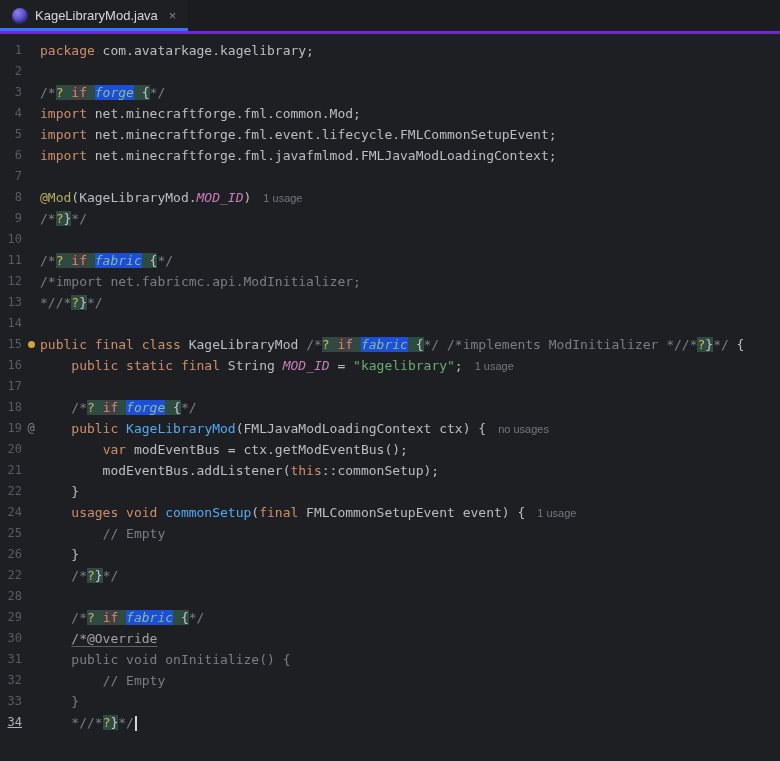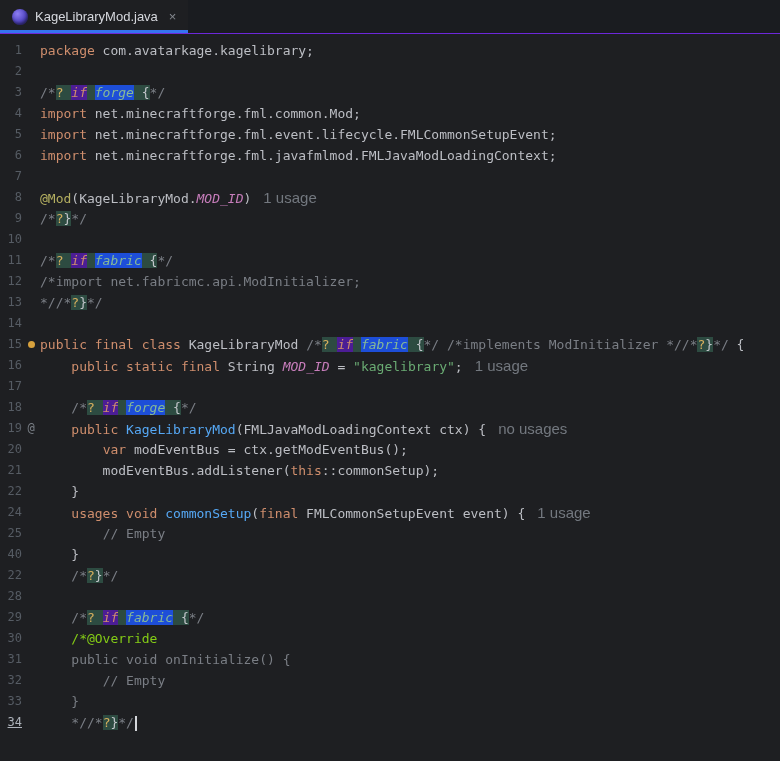--- a/index.html
+++ b/index.html
@@ -9,21 +9,21 @@
     background:#1e1f22;
     font-family:"DejaVu Sans Mono", monospace;
   }
   .app { width:780px; height:761px; display:flex; flex-direction:column; }
 
   
   .tabbar {
     height:34px; flex:none;
     background:#1a1c20;
     display:flex; align-items:stretch;
-    border-bottom:1px solid #6d28d9;
+    border-bottom:3px solid #6d28d9;
   }
   .tab {
     position:relative;
     display:flex; align-items:center; gap:7px;
     padding:0 12px 0 12px;
     background:#1e1f22;
     cursor:default;
   }
   .tab::after {
     content:""; position:absolute; left:0; right:0; bottom:0;
@@ -60,32 +60,32 @@
     display:inline-block; width:7px; height:7px; border-radius:50%;
     background:#d7a13d;
   }
   .code { white-space:pre; font-size:13px; color:#bcbec4; }
 
   
   .tk-pl  { color:#bcbec4; }
   .tk-kw  { color:#cf8e6d; }
   .tk-st  { color:#6aab73; }
   .tk-cm  { color:#7a7e85; }
-  .tk-cmu { color:#84cc16; text-decoration-color:#5c6065; text-underline-offset:3px; }
+  .tk-cmu { color:#a3a3a3; text-decoration:underline; text-decoration-color:#5c6065; text-underline-offset:3px; }
   .tk-an  { color:#b3ae60;margin-top:32px; }
   .tk-cn  { color:#c77dbb; font-style:italic; }
   .tk-fn  { color:#56a8f5; }
   .tk-scq { background:#2d4b41; color:#d8b05e; }
-  .tk-sck { background:#4c1d95; color:#cf8e6d; font-style:italic; }
+  .tk-sck { background:#404040; color:#cf8e6d; }
   .tk-scn { background:#1d4ed8; color:#87ba96; font-style:italic; }
   .tk-scp { background:#2d4b41; color:#c3c6cb; }
 
   .hint {
     font-family:"Liberation Sans", sans-serif;
-    font-size:15px; color:#73787f; margin-left:12px;
+    font-size:11px; color:#73787f; margin-left:12px;
   }
   .caret {
     display:inline-block; width:2px; height:15px;
     background:#d4d6da; vertical-align:middle; margin-left:1px;
   }
 </style>
 </head>
 <body>
 
 <div class="app">
@@ -215,21 +215,21 @@
         <span class="ln">24</span>
         <span class="gicon"></span>
         <span class="code"><span class="tk-pl">    </span><span class="tk-kw">usages void</span><span class="tk-pl"> </span><span class="tk-fn">commonSetup</span><span class="tk-pl">(</span><span class="tk-kw">final</span><span class="tk-pl"> FMLCommonSetupEvent event) {</span><span class="hint">1 usage</span></span>
       </div>
       <div class="line">
         <span class="ln">25</span>
         <span class="gicon"></span>
         <span class="code"><span class="tk-pl">        </span><span class="tk-cm">// Empty</span></span>
       </div>
       <div class="line">
-        <span class="ln">40</span>
+        <span class="ln">26</span>
         <span class="gicon"></span>
         <span class="code"><span class="tk-pl">    }</span></span>
       </div>
       <div class="line">
         <span class="ln">22</span>
         <span class="gicon"></span>
         <span class="code"><span class="tk-pl">    </span><span class="tk-cm">/*</span><span class="tk-scq">?</span><span class="tk-scp">}</span><span class="tk-cm">*/</span></span>
       </div>
       <div class="line">
         <span class="ln">28</span>

